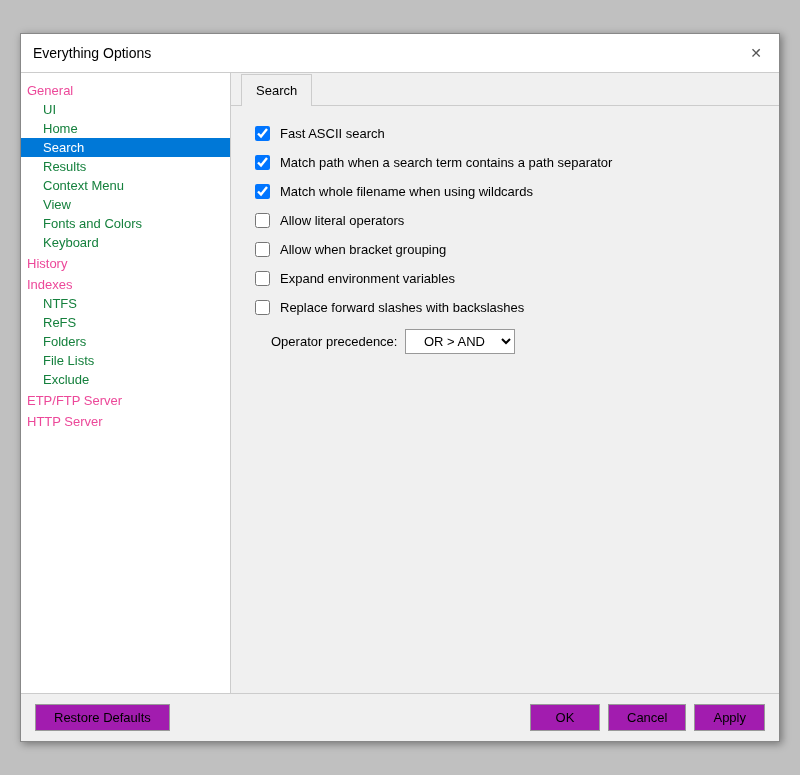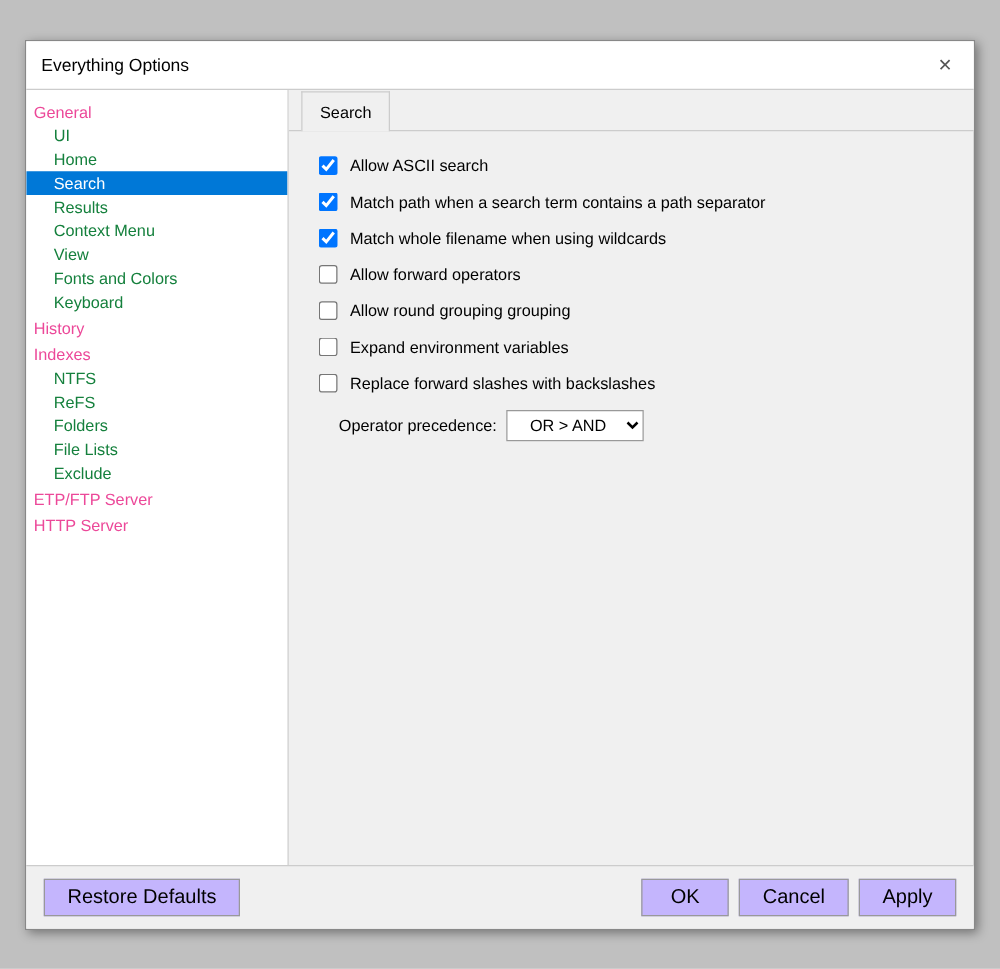--- a/index.html
+++ b/index.html
@@ -151,22 +151,22 @@
       background: #f0f0f0;
     }
     .footer-left {}
     .footer-right {
       display: flex;
       gap: 8px;
     }
     .btn {
       padding: 5px 18px;
       border: 1px solid #999;
-      background: #c4b5fd;
-      font-size: 16px;
+      background: #a21caf;
+      font-size: 13px;
       cursor: pointer;
       min-width: 70px;
       color: #000;
     }
     .btn-restore {
       min-width: 120px;
     }
   </style>
 </head>
 <body>
@@ -201,37 +201,37 @@
         <div class="sidebar-item sidebar-section">HTTP Server</div>
       </div>
 
     <div class="content-area">
       <div class="tab-bar">
         <div class="tab active">Search</div>
       </div>
       <div class="content-panel" id="options-container">
           <div class="option-row">
             <input type="checkbox" checked="" style="">
-            <label class="option-label">Allow ASCII search</label>
+            <label class="option-label">Fast ASCII search</label>
           </div>
           <div class="option-row">
             <input type="checkbox" checked="" style="">
             <label class="option-label">Match path when a search term contains a path separator</label>
           </div>
           <div class="option-row">
             <input type="checkbox" checked="" style="">
             <label class="option-label">Match whole filename when using wildcards</label>
           </div>
           <div class="option-row">
             <input type="checkbox" style="">
-            <label class="option-label">Allow forward operators</label>
-          </div>
-          <div class="option-row">
-            <input type="checkbox" style="">
-            <label class="option-label">Allow round grouping grouping</label>
+            <label class="option-label">Allow literal operators</label>
+          </div>
+          <div class="option-row">
+            <input type="checkbox" style="">
+            <label class="option-label">Allow when bracket grouping</label>
           </div>
           <div class="option-row">
             <input type="checkbox" style="">
             <label class="option-label">Expand environment variables</label>
           </div>
           <div class="option-row">
             <input type="checkbox" style="">
             <label class="option-label">Replace forward slashes with backslashes</label>
           </div>
           <div class="option-row operator-row">

